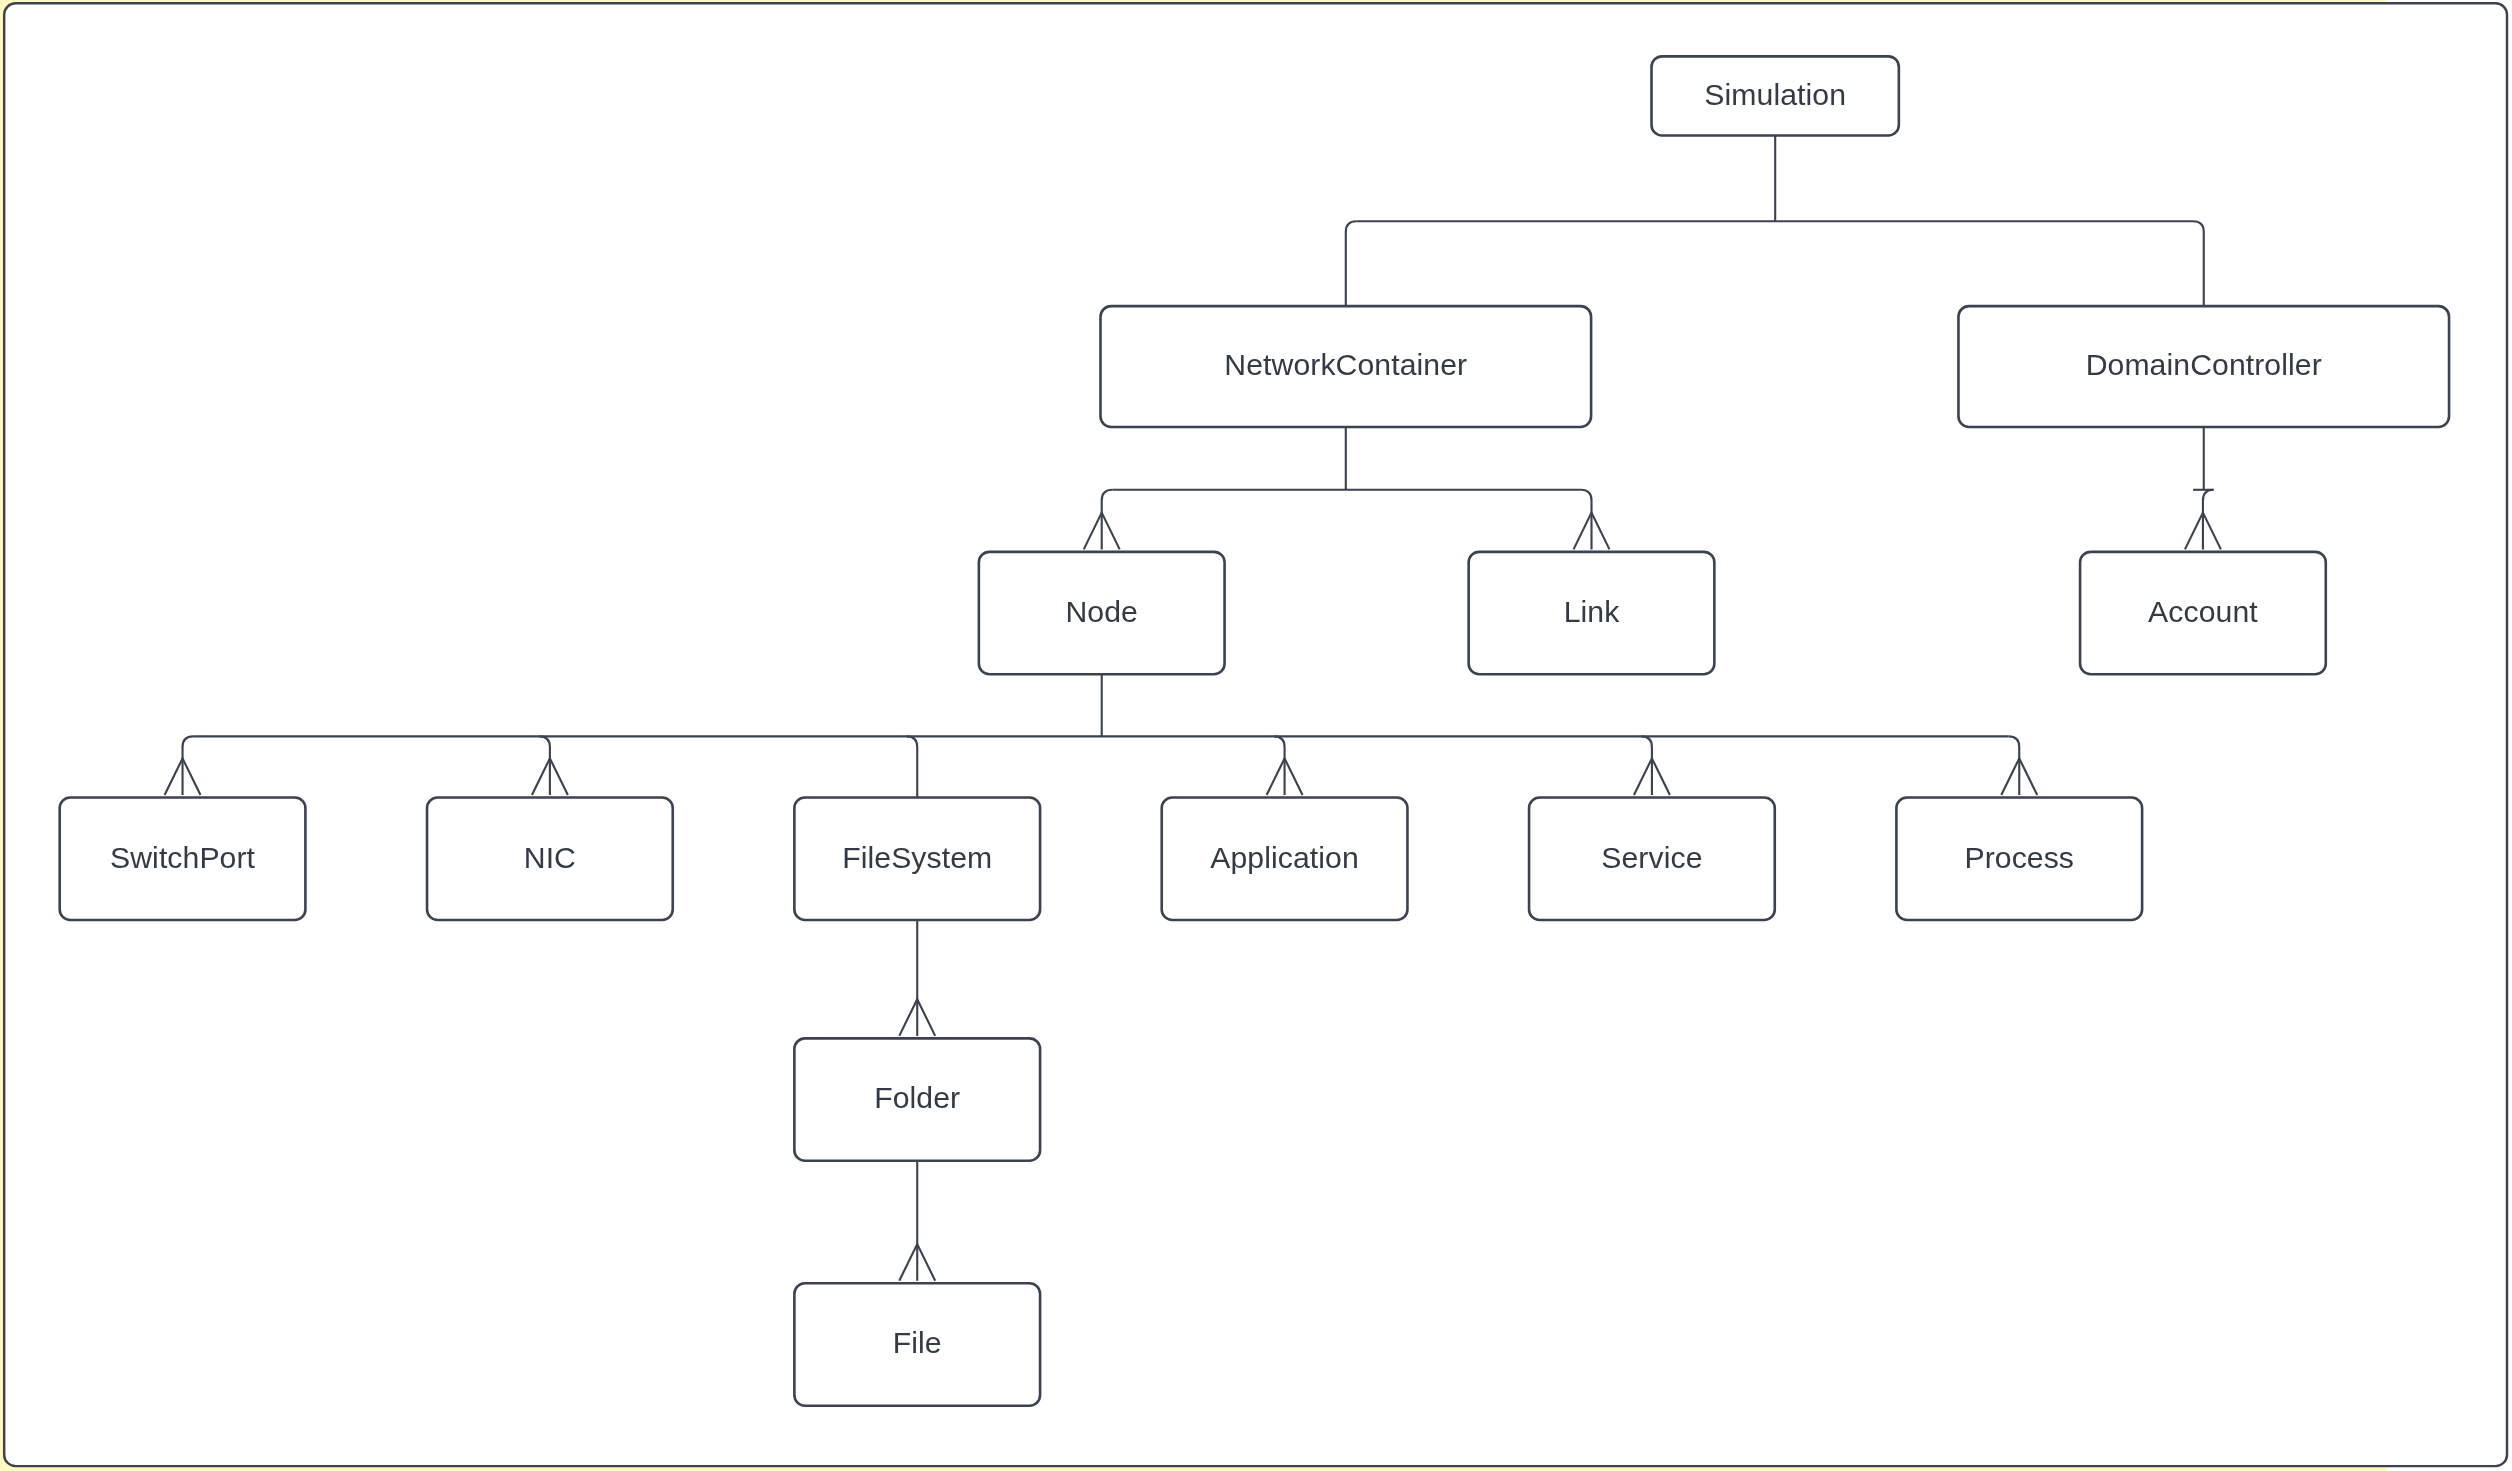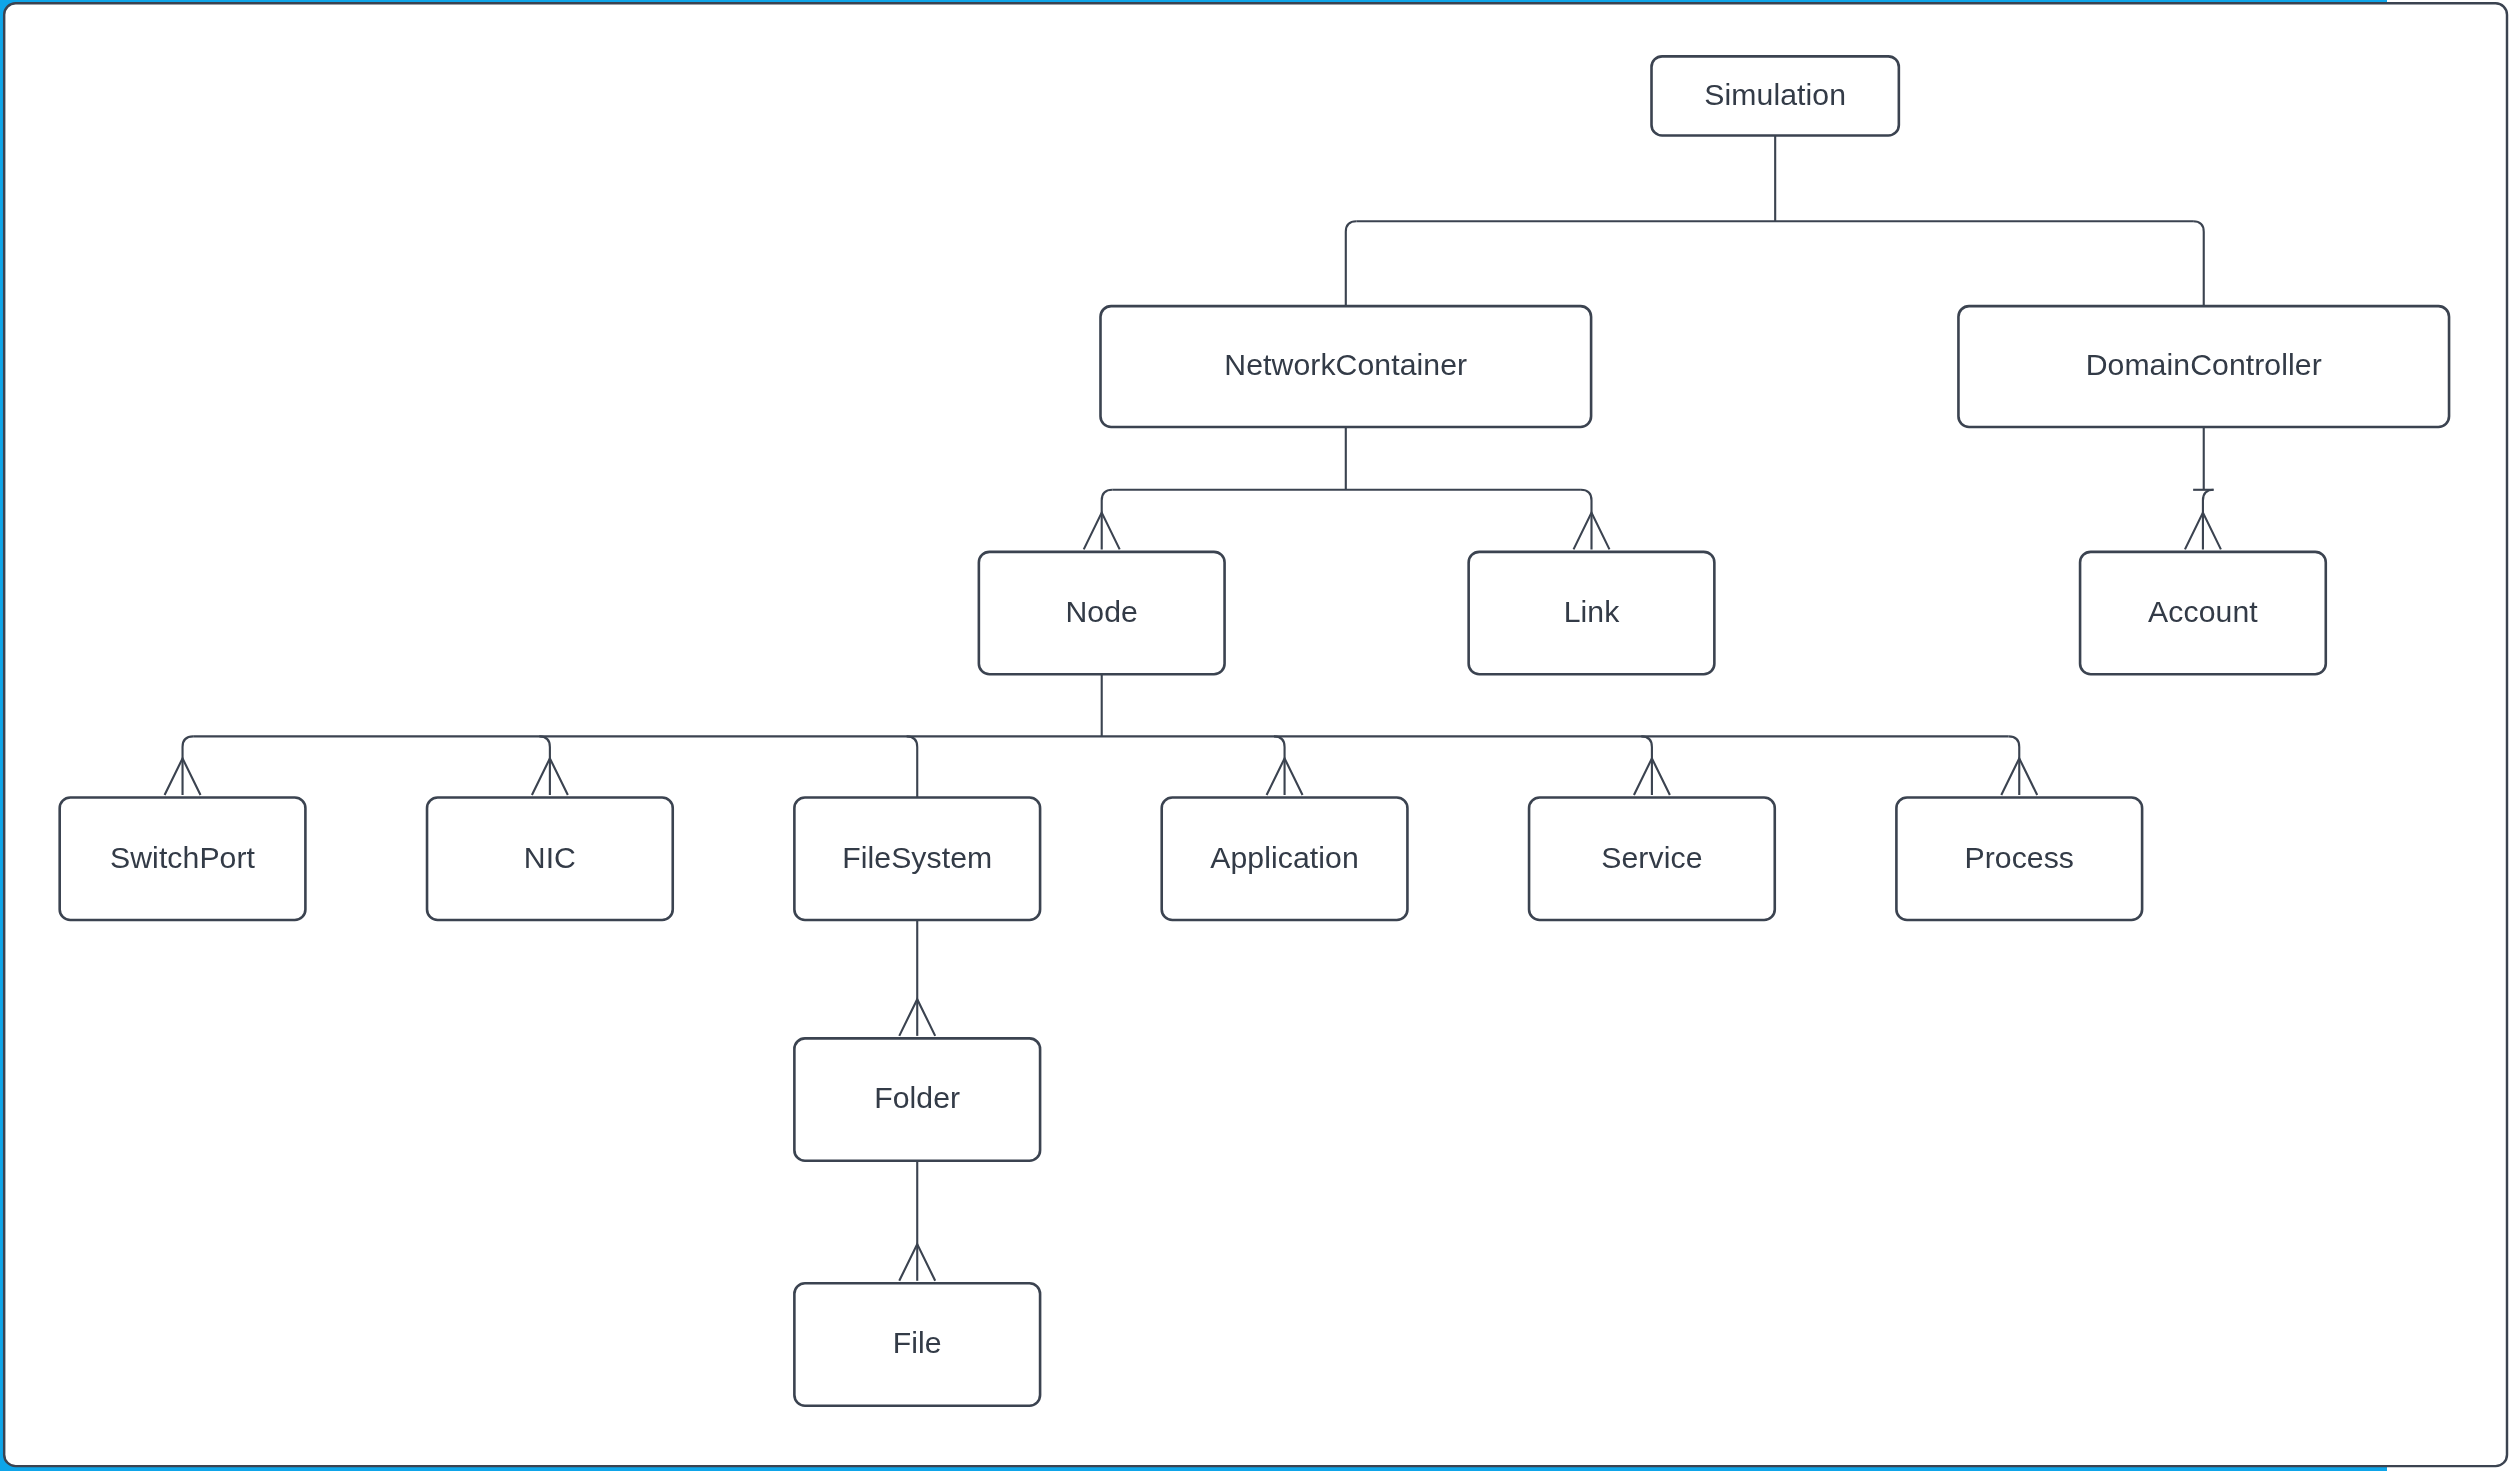--- a/index.html
+++ b/index.html
@@ -11,21 +11,21 @@
   body {
     width: 2512px;
     height: 1471px;
     overflow: hidden;
     font-family: "Liberation Sans", "DejaVu Sans", sans-serif;
   }
   #diagram-root {
     position: relative;
     width: 2387px;
     height: 1471px;
-    background: #0ea5e9;
+    background: #fef9c3;
   }
   #diagram-svg {
     position: absolute;
     top: 0;
     left: 0;
     width: 2512px;
     height: 1471px;
     display: block;
   }
   .node-box-rect {

